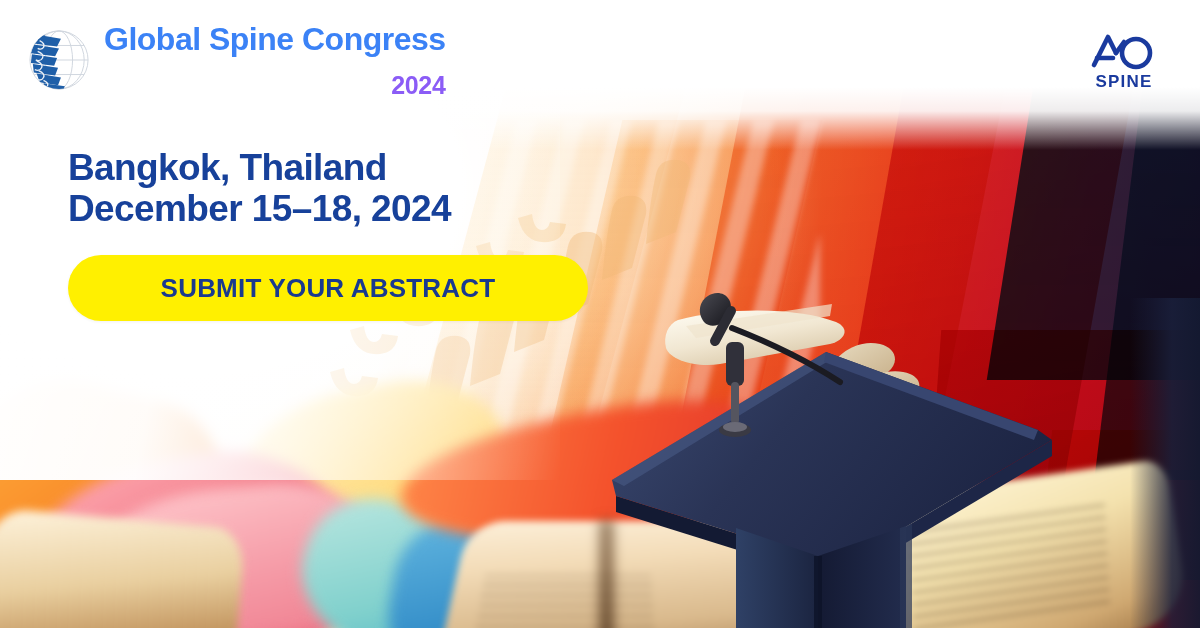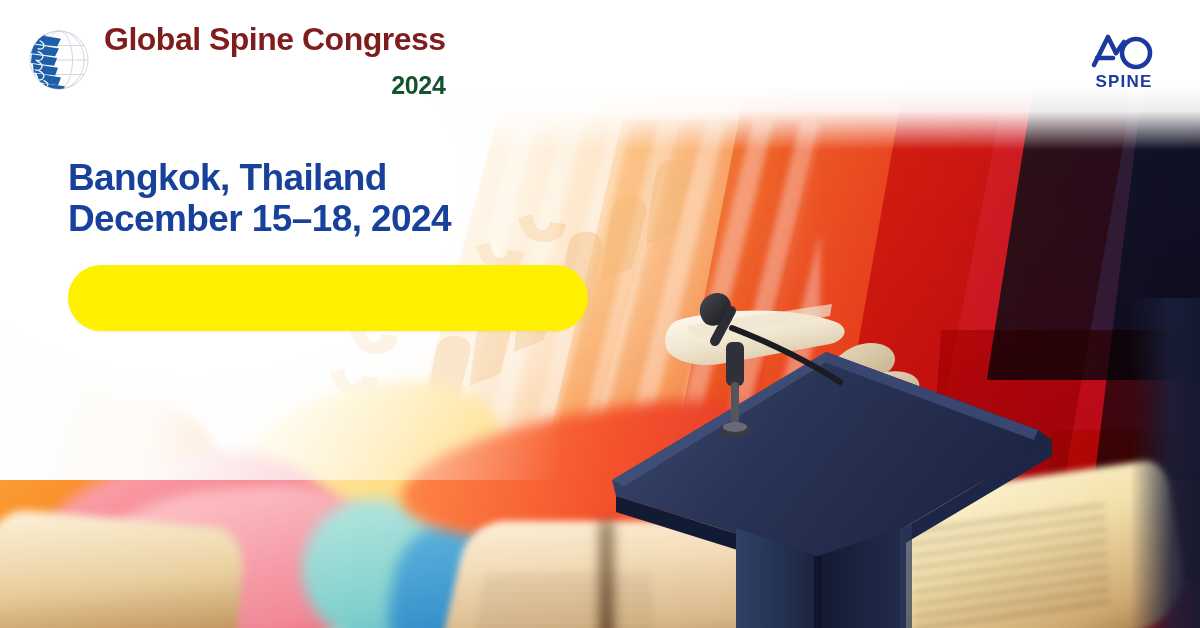--- a/index.html
+++ b/index.html
@@ -215,31 +215,31 @@
   .header {
     position:absolute; left:0; top:0; width:1200px; height:120px;
     display:flex; align-items:center; justify-content:space-between;
     padding:0 38px 0 28px;
     z-index:30;
   }
   .brand { display:flex; align-items:center; gap:14px; }
   .brand-mark { width:62px; height:62px; flex:0 0 62px; }
   .brand-text { line-height:1; }
   .brand-title {
-    font-size:32px; font-weight:700; color:#7f1d1d; letter-spacing:-0.5px;
+    font-size:32px; font-weight:700; color:#3b82f6; letter-spacing:-0.5px;
     white-space:nowrap;
   }
   .brand-year {
-    font-size:25px; font-weight:700; color:#14532d; text-align:right;
+    font-size:25px; font-weight:700; color:#8b5cf6; text-align:right;
     margin-top:18px; letter-spacing:-0.3px;
   }
   .ao-logo { width:76px; height:66px; }
 
   
-  .copy { position:absolute; left:68px; top:158px; z-index:30; width:620px; }
+  .copy { position:absolute; left:68px; top:148px; z-index:30; width:620px; }
   .headline {
     font-size:37px; font-weight:700; color:#17419a;
     line-height:1.1; letter-spacing:-0.6px; white-space:nowrap;
   }
   .headline .line2 { display:block; }
 
   .cta-button {
     display:inline-flex; flex-direction:column; align-items:center; justify-content:center;
     margin-top:26px;
     width:520px; height:66px;
@@ -436,16 +436,17 @@
     </svg>
   </header>
 
   <div class="copy">
     <h1 class="headline">
       <span>Bangkok, Thailand</span>
       <span class="line2">December 15–18, 2024</span>
     </h1>
 
     <button class="cta-button">
+      <span class="cta-line">SUBMIT YOUR ABSTRACT</span>
     </button>
   </div>
 
 </div>
 
 </body></html>

